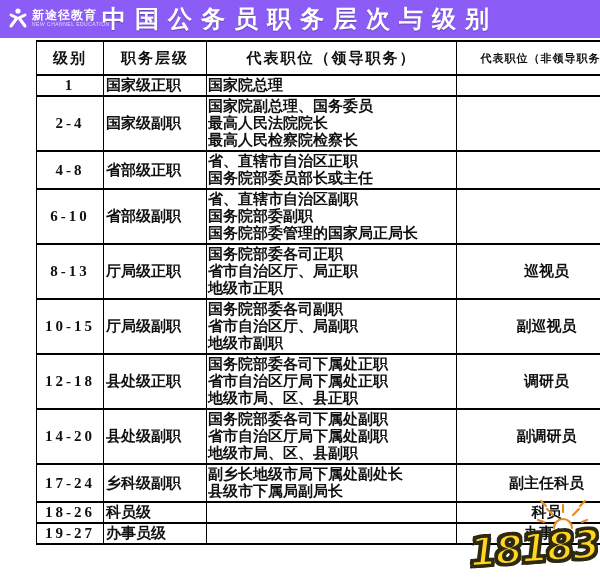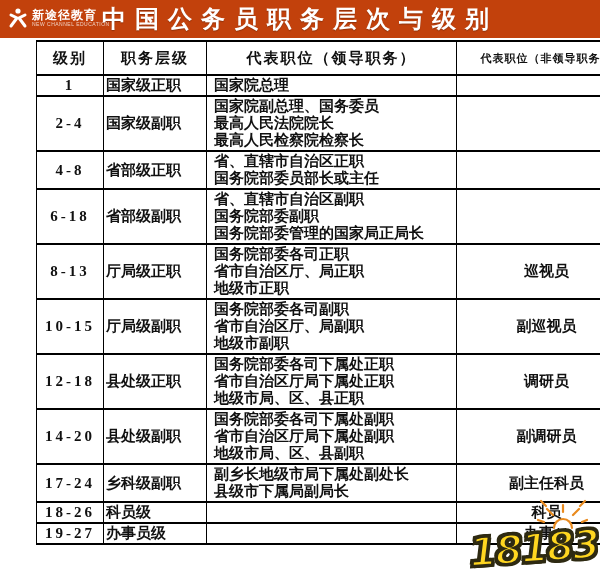--- a/index.html
+++ b/index.html
@@ -1,20 +1,20 @@
 <!DOCTYPE html>
 <html><head>
 <meta charset="utf-8">
 <style>
   html,body{margin:0;padding:0;width:600px;height:588px;overflow:hidden;background:#fff;}
   body{font-family:"Liberation Serif","DejaVu Serif",serif;position:relative;}
 
   
   .titlebar{
-    position:relative;height:38px;background:#c2410c;
+    position:relative;height:38px;background:#8b5cf6;
     display:flex;align-items:center;justify-content:center;
   }
   .logo{
     position:absolute;left:8px;top:7px;display:flex;align-items:center;gap:4px;color:#fff;
   }
   .logo-cn{font-family:"Liberation Sans","DejaVu Sans",sans-serif;font-weight:bold;font-size:12px;letter-spacing:1px;line-height:12px;}
   .logo-en{font-family:"Liberation Sans","DejaVu Sans",sans-serif;font-size:5px;letter-spacing:.5px;opacity:.75;line-height:6px;}
   .title{
     font-family:"Liberation Sans","DejaVu Sans",sans-serif;
     color:#fff;font-weight:bold;font-size:24px;letter-spacing:9px;white-space:nowrap;
@@ -26,21 +26,21 @@
   col.c1{width:67px;}col.c2{width:103px;}col.c3{width:250px;}col.c4{width:180px;}
   th,td{
     border:1.5px solid #000;border-top-width:2px;border-bottom-width:2px;
     padding:1px 2px;color:#111;font-weight:bold;vertical-align:middle;
   }
   th{font-size:15px;letter-spacing:2px;height:30px;text-align:center;}
   th.narrowsp{letter-spacing:1px;font-size:11px;}
   td{font-size:15px;line-height:17px;}
   td.c-level{text-align:center;letter-spacing:3px;font-family:"Liberation Serif","DejaVu Serif",serif;}
   td.c-tier{text-align:left;}
-  td.c-leader{text-align:left;padding-left:7px;}
+  td.c-leader{text-align:left;padding-left:1px;}
   td.c-nonleader{text-align:center;}
   .lines div{white-space:nowrap;}
 
   
   .watermark{
     position:absolute;right:2px;bottom:20px;z-index:5;
     font-family:"DejaVu Sans","Liberation Sans",sans-serif;
     font-weight:bold;font-style:italic;font-size:40px;line-height:40px;
     color:#ffd620;-webkit-text-stroke:3px #2e2a12;
     text-shadow:2px 2px 0 #2e2a12,-2px 2px 0 #2e2a12,2px -2px 0 #2e2a12,-2px -2px 0 #2e2a12;
@@ -112,21 +112,21 @@
     <td class="c-leader">
           <div class="lines">
             <div>省、直辖市自治区正职</div>
             <div>国务院部委员部长或主任</div>
           </div>
         </td>
     <td class="c-nonleader"></td>
   </tr>
 
   <tr>
-    <td class="c-level">6-18</td>
+    <td class="c-level">6-10</td>
     <td class="c-tier">省部级副职</td>
     <td class="c-leader">
           <div class="lines">
             <div>省、直辖市自治区副职</div>
             <div>国务院部委副职</div>
             <div>国务院部委管理的国家局正局长</div>
           </div>
         </td>
     <td class="c-nonleader"></td>
   </tr>

